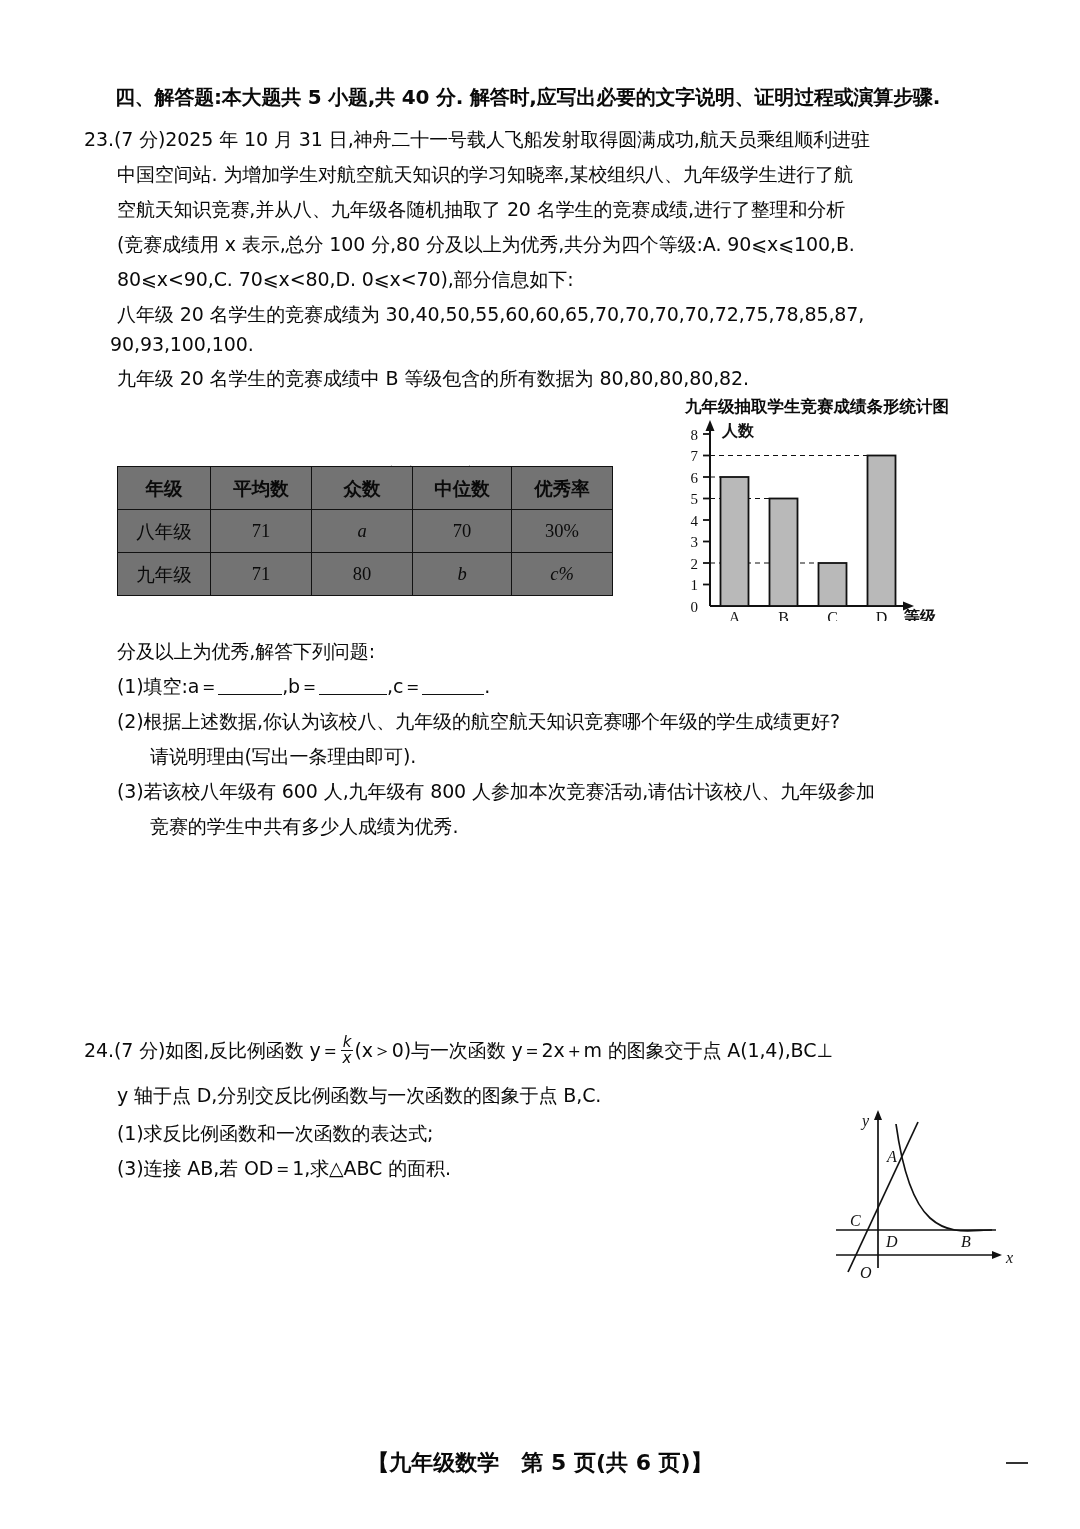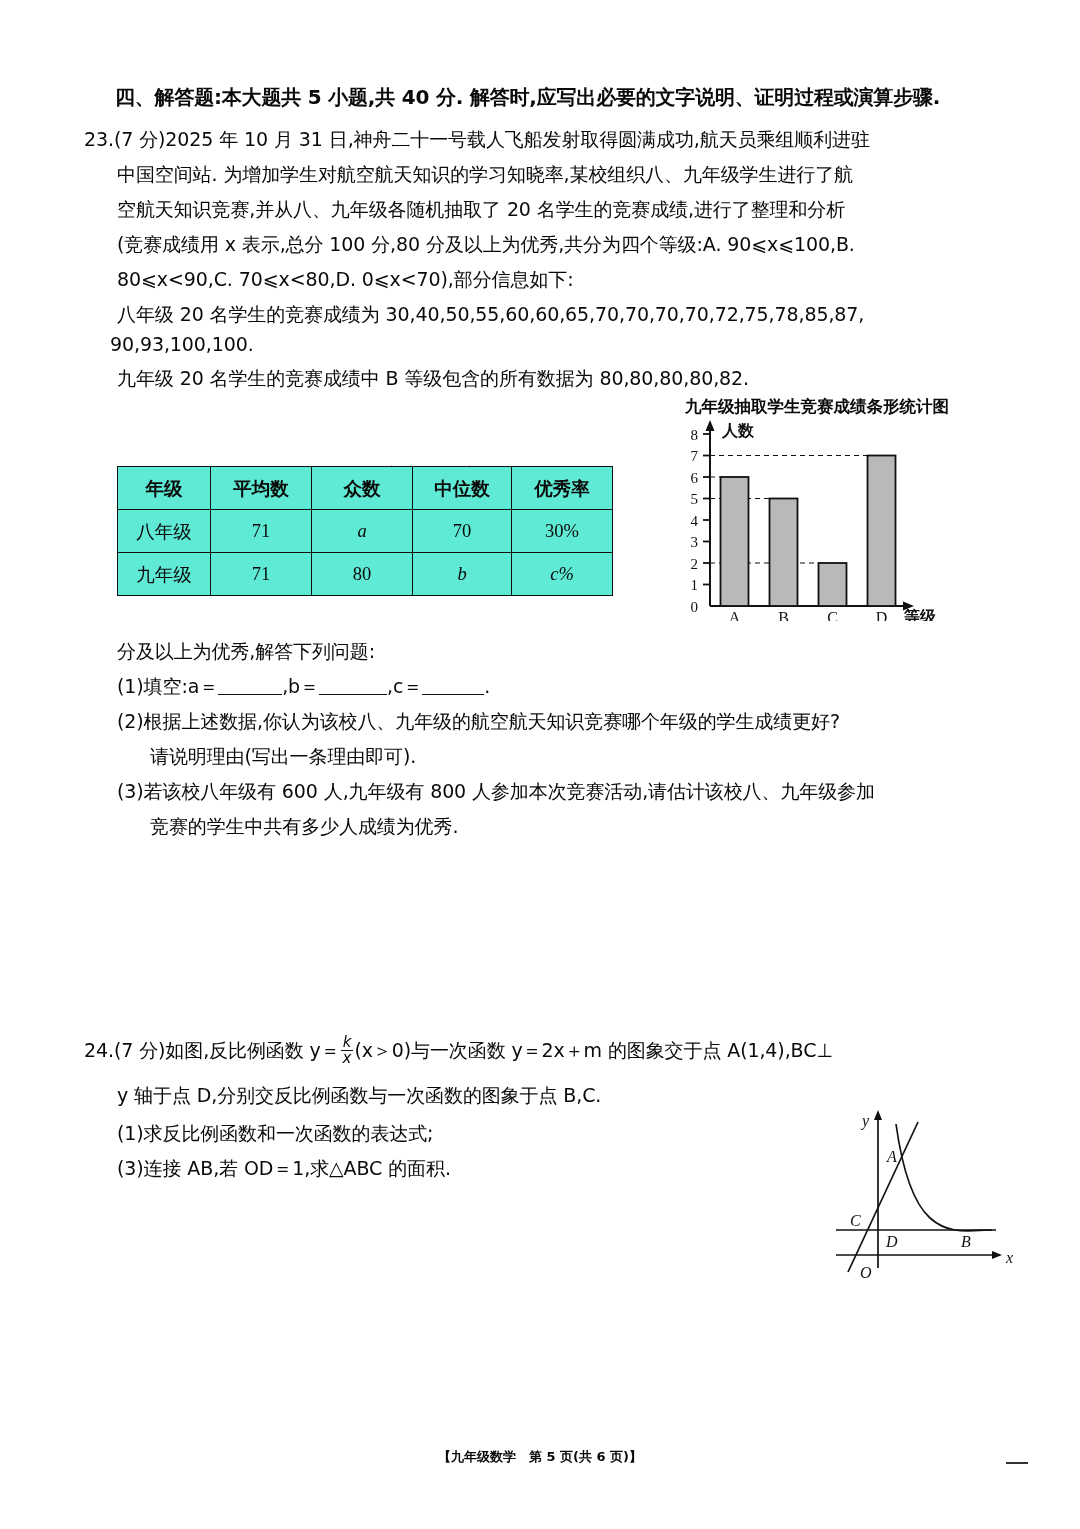--- a/index.html
+++ b/index.html
@@ -55,21 +55,21 @@
     font-size: 19px;
     font-weight: bold;
     white-space: nowrap;
     margin-top: 31px;
   }
   table.stats {
     position: absolute;
     left: 117px;
     top: 466px;
     border-collapse: collapse;
-    background: #5eead4;
+    background: #737373;
   }
   table.stats td {
     border: 1.6px solid #111;
     text-align: center;
     vertical-align: middle;
     font-size: 18.5px;
     height: 42px;
     padding: 0;
   }
   table.stats td.c0 { width: 92px; }
@@ -131,21 +131,21 @@
   .frac .nu { display: block; padding: 0 2px; font-style: italic; }
   .frac .de { display: block; padding: 0 2px; border-top: 1.4px solid #111; font-style: italic; }
 
   
   .footer {
     position: absolute;
     left: 0;
     top: 1448px;
     width: 1080px;
     text-align: center;
-    font-size: 13px;
+    font-size: 22px;
     font-weight: bold;
     white-space: nowrap;
   }
   .footer-dash {
     position: absolute;
     right: 52px;
     top: 1462px;
     width: 22px;
     height: 2px;
     background: #333;

